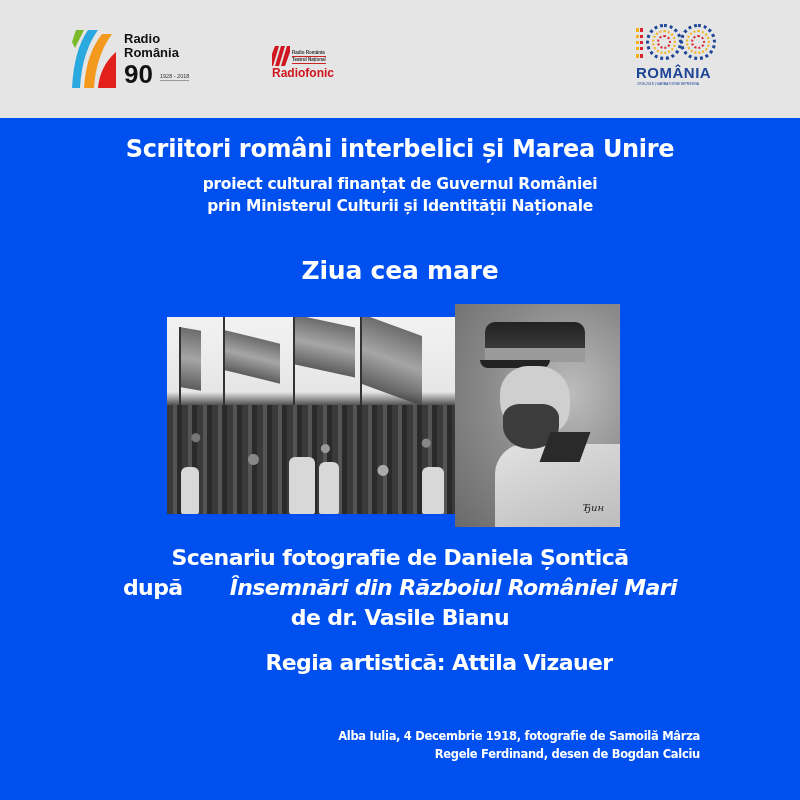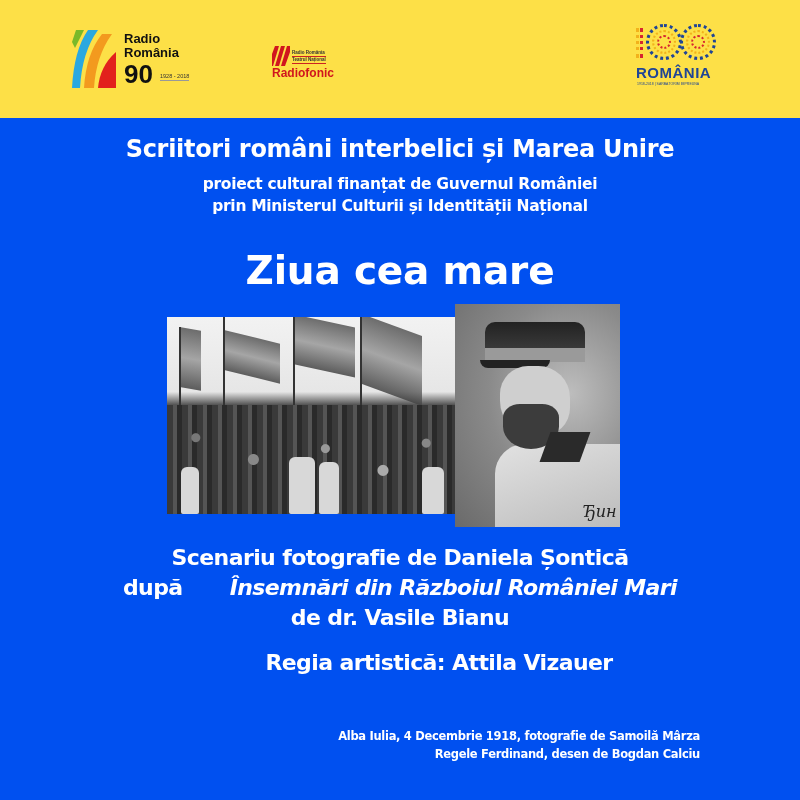--- a/index.html
+++ b/index.html
@@ -1,19 +1,19 @@
 <!DOCTYPE html>
 <html><head>
   <meta charset="utf-8">
   <style>
     * { margin: 0; padding: 0; box-sizing: border-box; }
     html, body { width: 800px; height: 800px; overflow: hidden; }
     body { position: relative; background: #ffffff; font-family: "DejaVu Sans", sans-serif; }
 
-    .header { position: absolute; left: 0; top: 0; width: 800px; height: 118px; background: #fde047; }
+    .header { position: absolute; left: 0; top: 0; width: 800px; height: 118px; background: #e5e5e5; }
     .main { position: absolute; left: 0; top: 118px; width: 800px; height: 682px; background: #0050F0; color: #ffffff; }
 
     
     .logo-rr { position: absolute; left: 72px; top: 30px; width: 170px; height: 60px; }
     .logo-rr svg { position: absolute; left: 0; top: 0; }
     .rr-text { position: absolute; left: 52px; top: 2px; font-family: "Liberation Sans", sans-serif; font-weight: bold; color: #111; line-height: 1; }
     .rr-name { font-size: 13px; line-height: 14px; }
     .rr-90 { font-size: 26px; line-height: 26px; margin-top: 1px; display: inline-block; }
     .rr-years { position: absolute; left: 88px; top: 43px; font-size: 5.5px; color: #333; font-family: "Liberation Sans", sans-serif; border-bottom: 1px solid #999; padding-bottom: 1px; white-space: nowrap; }
 
@@ -36,21 +36,21 @@
     .logo-100 .ring-in2 { position: absolute; border-radius: 50%; border: 2px dotted #d7262f; }
     .one { position: absolute; left: 4px; top: 6px; width: 7px; height: 30px; border-left: 3px dotted #f2b21b; border-right: 3px dotted #d7262f; }
     .ro-word { position: absolute; left: 4px; top: 42px; font-family: "Liberation Sans", sans-serif; font-weight: bold; font-size: 15px; color: #1f4596; letter-spacing: 0.5px; }
     .ro-sub { position: absolute; left: 5px; top: 60px; font-size: 3.5px; color: #1f4596; white-space: nowrap; font-family: "Liberation Sans", sans-serif; }
 
     
     .t { position: absolute; left: 0; width: 800px; text-align: center; font-family: "DejaVu Sans", sans-serif; font-weight: bold; color: #fff; white-space: nowrap; }
     .series-title { top: 135px; font-size: 24px; letter-spacing: -0.3px; }
     .sub1 { top: 175px; font-size: 15.5px; letter-spacing: -0.3px; }
     .sub2 { top: 197px; font-size: 15.5px; letter-spacing: -0.3px; }
-    .episode { top: 248px; font-size: 39px; letter-spacing: -0.2px; }
+    .episode { top: 256px; font-size: 25px; letter-spacing: -0.2px; }
 
     .credit1 { top: 545px; font-size: 22px; letter-spacing: -0.6px; }
     .credit2 { top: 575px; font-size: 22px; letter-spacing: -0.6px; }
     .credit2 i { font-style: italic; margin-left: 40px; }
     .credit3 { top: 605px; font-size: 22px; letter-spacing: -0.6px; }
     .director { top: 650px; font-size: 22px; letter-spacing: -0.6px; margin-left: 39px; }
 
     .caption { position: absolute; right: 100px; text-align: right; font-size: 11.5px; font-weight: bold; color: #fff; white-space: nowrap; letter-spacing: -0.3px; font-family: "DejaVu Sans", sans-serif; }
     .cap1 { top: 729px; }
     .cap2 { top: 747px; }
@@ -73,21 +73,21 @@
 
     .photo-king { position: absolute; left: 455px; top: 304px; width: 165px; height: 223px; overflow: hidden;
       background: radial-gradient(ellipse at 70% 40%, #bdbdbd 0%, #8a8a8a 50%, #6a6a6a 100%); }
     .cap-hat { position: absolute; left: 30px; top: 18px; width: 100px; height: 38px; background: linear-gradient(#222, #444); border-radius: 10px 10px 2px 2px; }
     .cap-band { position: absolute; left: 30px; top: 44px; width: 100px; height: 14px; background: #9a9a9a; }
     .cap-visor { position: absolute; left: 25px; top: 56px; width: 70px; height: 8px; background: #222; border-radius: 0 0 20px 20px; }
     .face { position: absolute; left: 45px; top: 62px; width: 70px; height: 70px; background: #cfcfcf; border-radius: 40% 45% 40% 50%; }
     .beard { position: absolute; left: 48px; top: 100px; width: 56px; height: 45px; background: #3c3c3c; border-radius: 30% 30% 50% 50%; }
     .coat { position: absolute; left: 40px; top: 140px; width: 140px; height: 100px; background: linear-gradient(160deg, #e2e2e2, #b5b5b5); border-radius: 30px 0 0 0; }
     .collar { position: absolute; left: 90px; top: 128px; width: 40px; height: 30px; background: #2a2a2a; transform: skewX(-20deg); }
-    .signature { position: absolute; left: 128px; top: 198px; font-family: "DejaVu Serif", serif; font-style: italic; font-size: 16px; color: #222; }
+    .signature { position: absolute; left: 128px; top: 198px; font-family: "DejaVu Serif", serif; font-style: italic; font-size: 10px; color: #222; }
   </style>
 </head>
 <body>
 
 <div class="header">
 
   <div class="logo-rr">
     <svg width="50" height="58" viewBox="0 0 50 58">
       <path d="M4 0 L12 0 L3 18 L0 12 Z" fill="#7ab929"></path>
       <path d="M16 0 L26 0 Q10 22 8 58 L0 58 Q2 20 16 0 Z" fill="#2aa8e0"></path>
@@ -126,21 +126,21 @@
     <div class="ring-in2" style="left:59px;top:13px;width:14px;height:14px;"></div>
     <div class="ro-word">ROMÂNIA</div>
     <div class="ro-sub">1918-2018 | SĂRBĂTORIM ÎMPREUNĂ</div>
   </div>
 </div>
 
 <div class="main"></div>
 
 <div class="t series-title">Scriitori români interbelici și Marea Unire</div>
 <div class="t sub1">proiect cultural finanțat de Guvernul României</div>
-<div class="t sub2">prin Ministerul Culturii și Identității Național</div>
+<div class="t sub2">prin Ministerul Culturii și Identității Naționale</div>
 <div class="t episode">Ziua cea mare</div>
 
 <div class="photo-crowd">
   <div class="pole" style="left:12px;top:10px;height:90px;"></div>
   <div class="flag" style="left:14px;top:12px;width:20px;height:60px;transform:skewY(10deg);"></div>
   <div class="pole" style="left:56px;top:0;height:110px;"></div>
   <div class="flag" style="left:58px;top:20px;width:55px;height:40px;transform:skewY(14deg);"></div>
   <div class="pole" style="left:126px;top:0;height:120px;"></div>
   <div class="flag" style="left:128px;top:4px;width:60px;height:50px;transform:skewY(12deg);"></div>
   <div class="pole" style="left:193px;top:0;height:140px;"></div>

